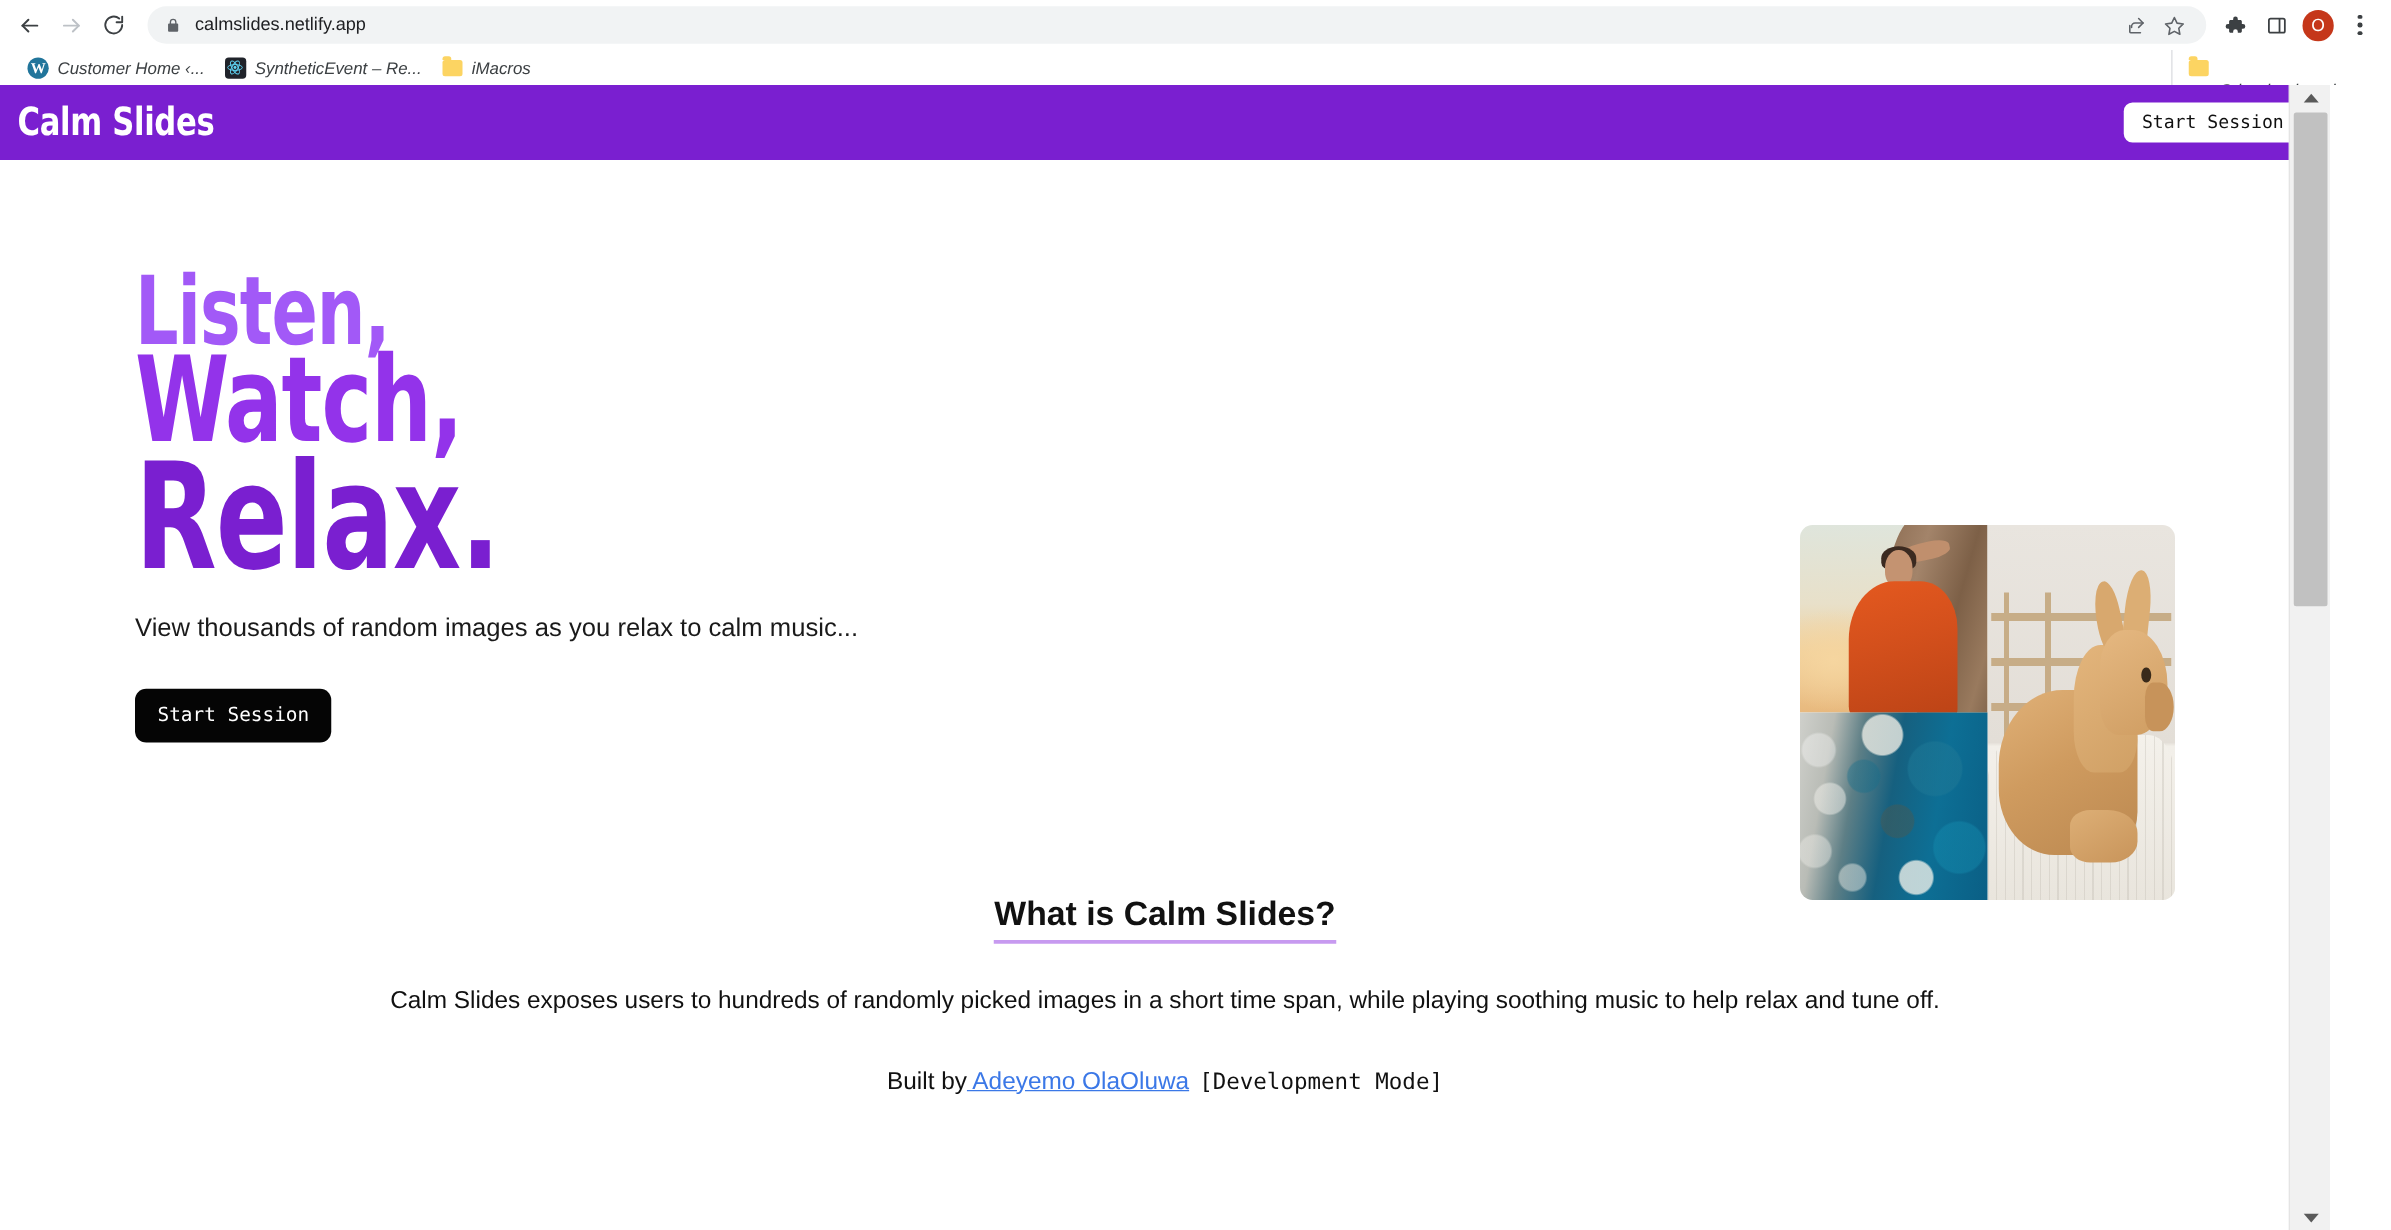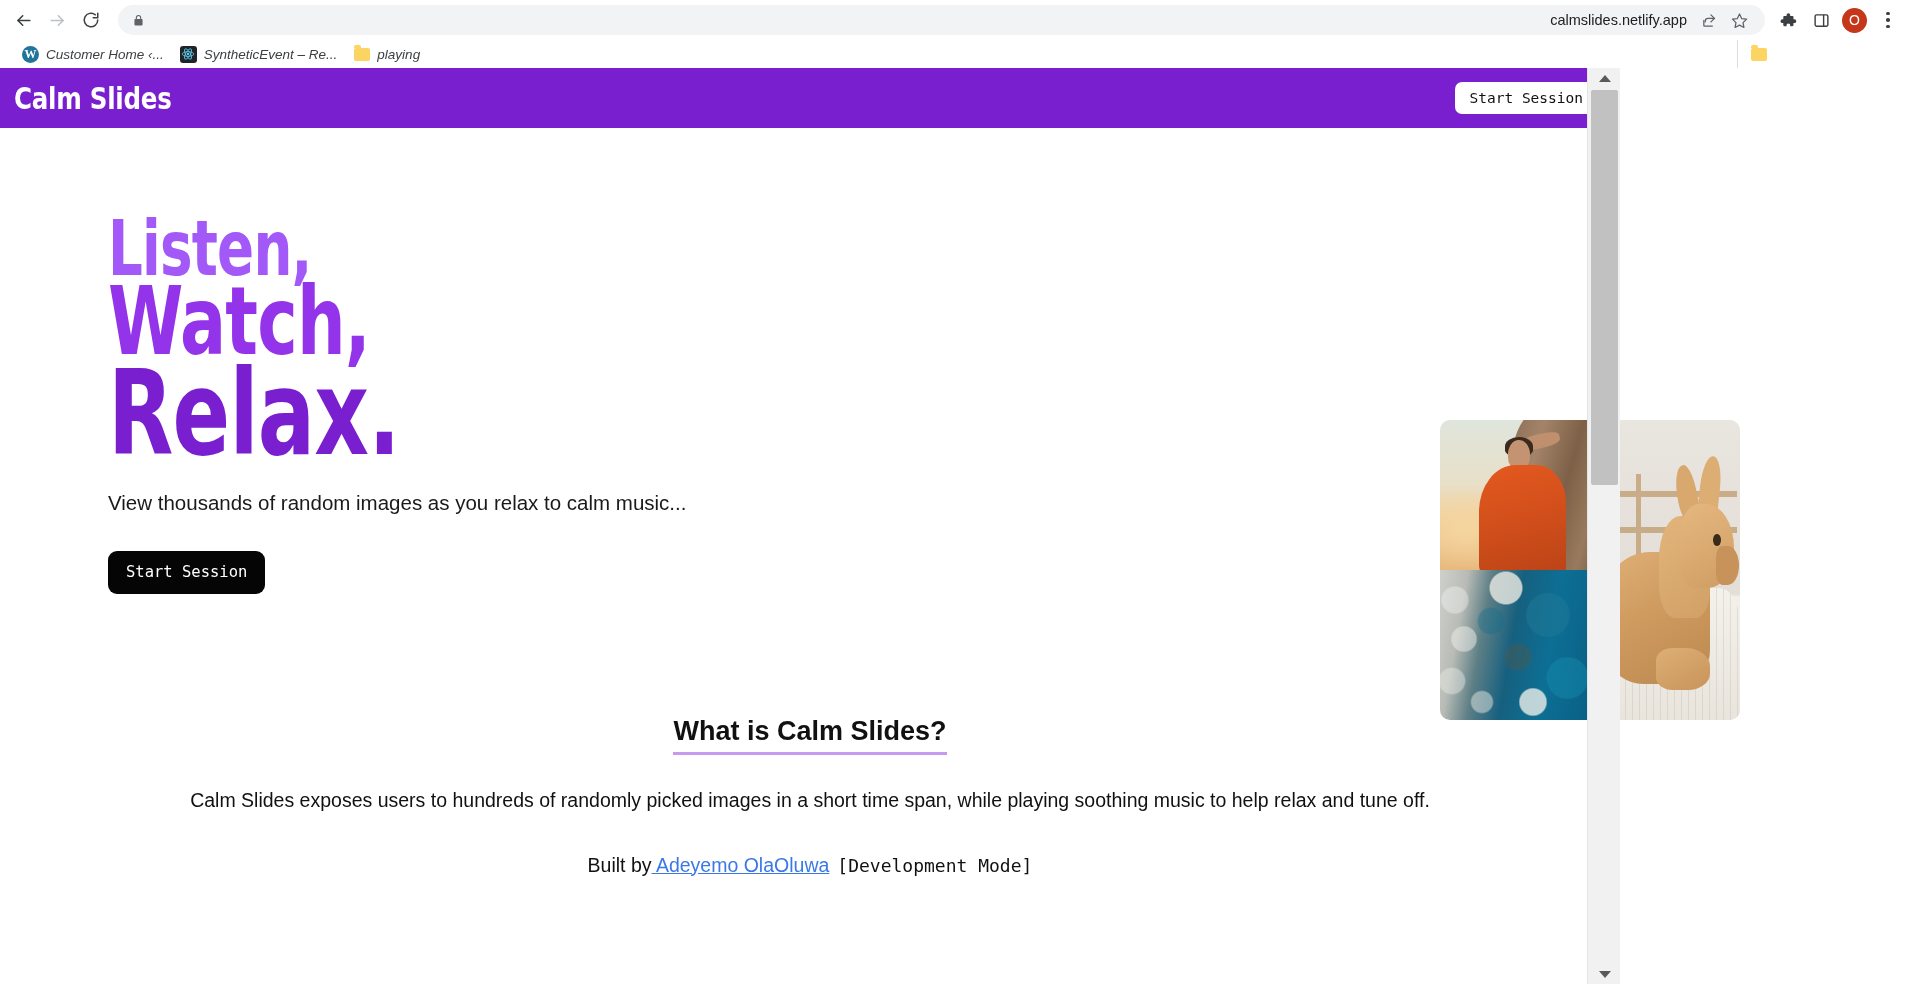--- a/index.html
+++ b/index.html
@@ -33,21 +33,20 @@
   .omnibox {
     flex: 1 1 auto;
     height: 30px;
     margin: 0 8px 0 10px;
     background: #f1f3f4;
     border-radius: 16px;
     display: flex;
     align-items: center;
     padding: 0 12px 0 14px;
     min-width: 0;
-    text-align: right;
   }
   .lock-icon { flex: 0 0 auto; margin-right: 11px; display:flex; }
   .omnibox-url {
     font-size: 14.5px;
     color: #202124;
     white-space: nowrap;
     overflow: hidden;
     text-overflow: ellipsis;
     flex: 1 1 auto;
   }
@@ -130,21 +129,21 @@
 
   
   .viewport {
     position: relative;
     width: 1913px;
     height: 916px;
     background: #fff;
     overflow: hidden;
   }
   .page {
-    width: 1620px;
+    width: 1864px;
     height: 916px;
     background: #fff;
     position: relative;
   }
 
   
   .site-header {
     height: 60px;
     background: #7a1fd0;
     display: flex;
@@ -522,21 +521,21 @@
               <ellipse cx="12" cy="12" rx="10" ry="4" transform="rotate(120 12 12)"></ellipse>
             </svg>
         </span>
       </span>
       <span class="bookmark-label">SyntheticEvent – Re...</span>
     </div>
     <div class="bookmark">
       <span class="bm-favicon">
         <span class="fav-folder"></span>
       </span>
-      <span class="bookmark-label">playing</span>
+      <span class="bookmark-label">iMacros</span>
     </div>
 
     <div class="other-bookmarks">
       <span class="bm-favicon">
         <span class="fav-folder"></span>
       </span>
       <span class="bookmark-label">Other bookmarks</span>
     </div>
   </div>
 </div>

